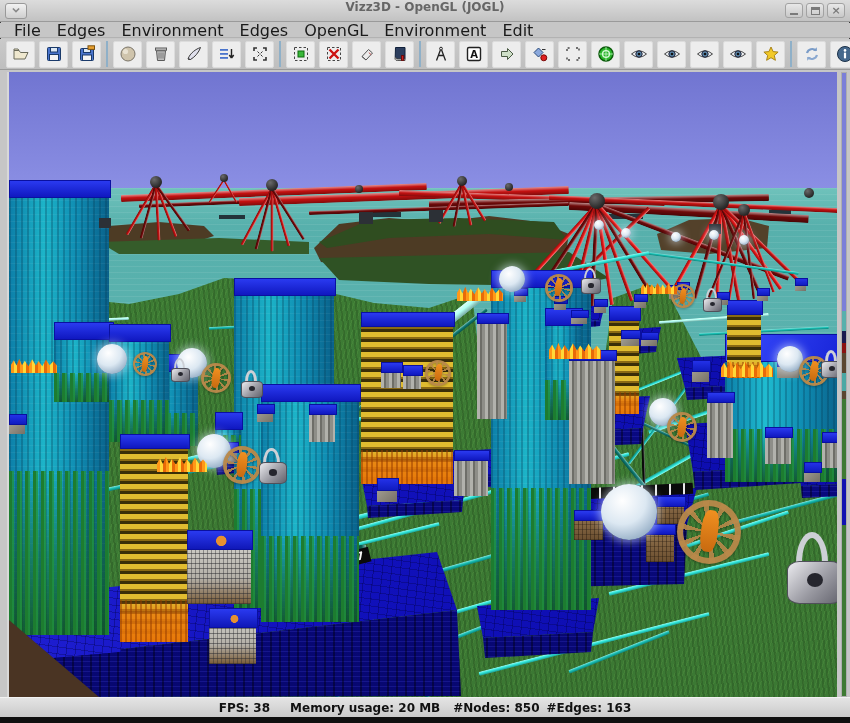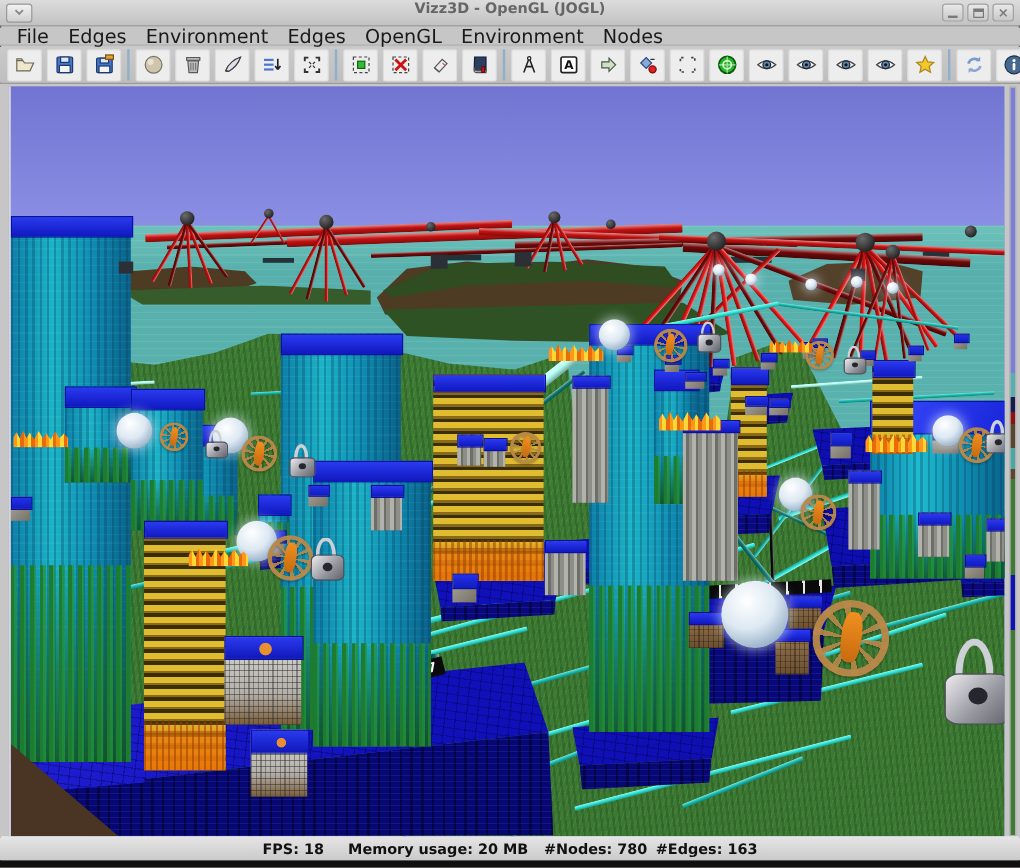--- a/index.html
+++ b/index.html
@@ -160,21 +160,21 @@
     </div>
   </div>
 
   <div class="menubar" id="menubar">
       <div class="menu-item">File</div>
       <div class="menu-item">Edges</div>
       <div class="menu-item">Environment</div>
       <div class="menu-item">Edges</div>
       <div class="menu-item">OpenGL</div>
       <div class="menu-item">Environment</div>
-      <div class="menu-item">Nodes</div>
+      <div class="menu-item">Edit</div>
     </div>
   <div class="toolbar" id="toolbar">
       <div class="tb-btn">
         <span style="display: flex;">
           <svg viewBox="0 0 18 18">
             <path d="M2 5.5V4h4l1 1.5" fill="#efe8cf" stroke="#6a6a5a"></path>
             <path d="M2 5.5h5l1.5 2H16l-3 6.5H2z" fill="#efe8cf" stroke="#6a6a5a"></path>
           </svg>
         </span>
       </div>
@@ -639,19 +639,19 @@
         <div class="i-flames" style="left: 448px; top: 214px; width: 46px; height: 15px;"></div>
         <div class="i-flames" style="left: 148px; top: 384px; width: 50px; height: 16px;"></div>
         <div class="i-flames" style="left: 540px; top: 270px; width: 52px; height: 17px;"></div>
         <div class="i-flames" style="left: 712px; top: 288px; width: 52px; height: 17px;"></div>
         <div class="i-flames" style="left: 632px; top: 210px; width: 36px; height: 12px;"></div>
       </div>
     <div class="sliver"></div>
   </div>
 
   <div class="statusbar">
-    <span class="st-fps">FPS: 18</span>
+    <span class="st-fps">FPS: 38</span>
     <span class="st-mem">Memory usage: 20 MB</span>
-    <span class="st-nodes">#Nodes: 780</span>
+    <span class="st-nodes">#Nodes: 850</span>
     <span class="st-edges">#Edges: 163</span>
   </div>
   <div class="bottom-strip"></div>
 </div>
 
 </body></html>

